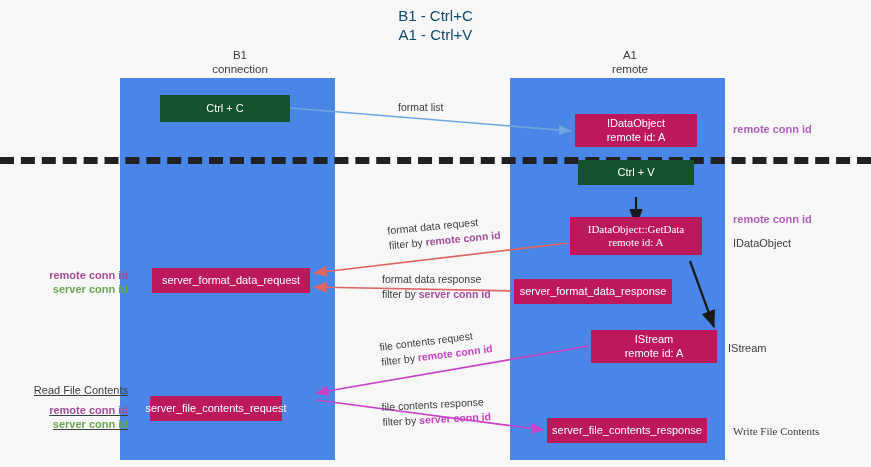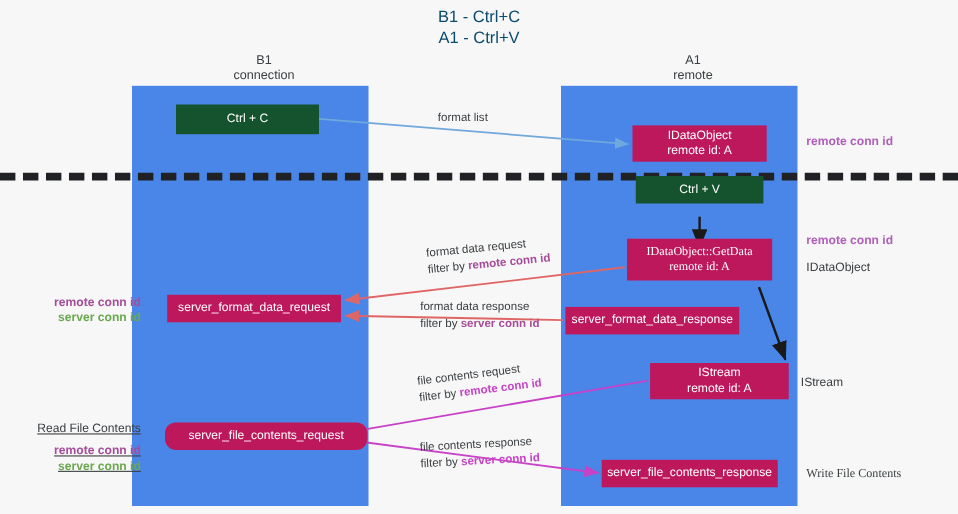--- a/index.html
+++ b/index.html
@@ -56,21 +56,21 @@
   .node.green  { background:#14532d; }
   .node.orange { background:#be185d; }
 
   #n-ctrlc   { left:160px; top:95px;  width:130px; height:27px; }
   #n-idataobj{ left:575px; top:114px; width:122px; height:33px; }
   #n-ctrlv   { left:578px; top:160px; width:116px; height:25px; }
   #n-getdata { left:570px; top:217px; width:132px; height:38px;font-family:Liberation Serif, serif; }
   #n-sfdreq  { left:152px; top:268px; width:158px; height:25px; }
   #n-sfdresp { left:514px; top:279px; width:158px; height:25px; }
   #n-istream { left:591px; top:330px; width:126px; height:33px; }
-  #n-sfcreq  { left:150px; top:384px; width:184px; height:25px;border-radius:10px; }
+  #n-sfcreq  { left:150px; top:396px; width:132px; height:25px; }
   #n-sfcresp { left:547px; top:418px; width:160px; height:25px; }
 
   
   .ann { font-size:11px; line-height:14px; }
   .ann .purple { color:#a64d9a; font-weight:bold; }
   .ann .purple2 { color:#b05fbb; font-weight:bold; }
   .ann .green-t { color:#6aa84f; font-weight:bold; }
   .ann .plain { color:#3c4043; }
 
   #ann-left-1 { left:18px; top:268px; width:110px; text-align:right; }

